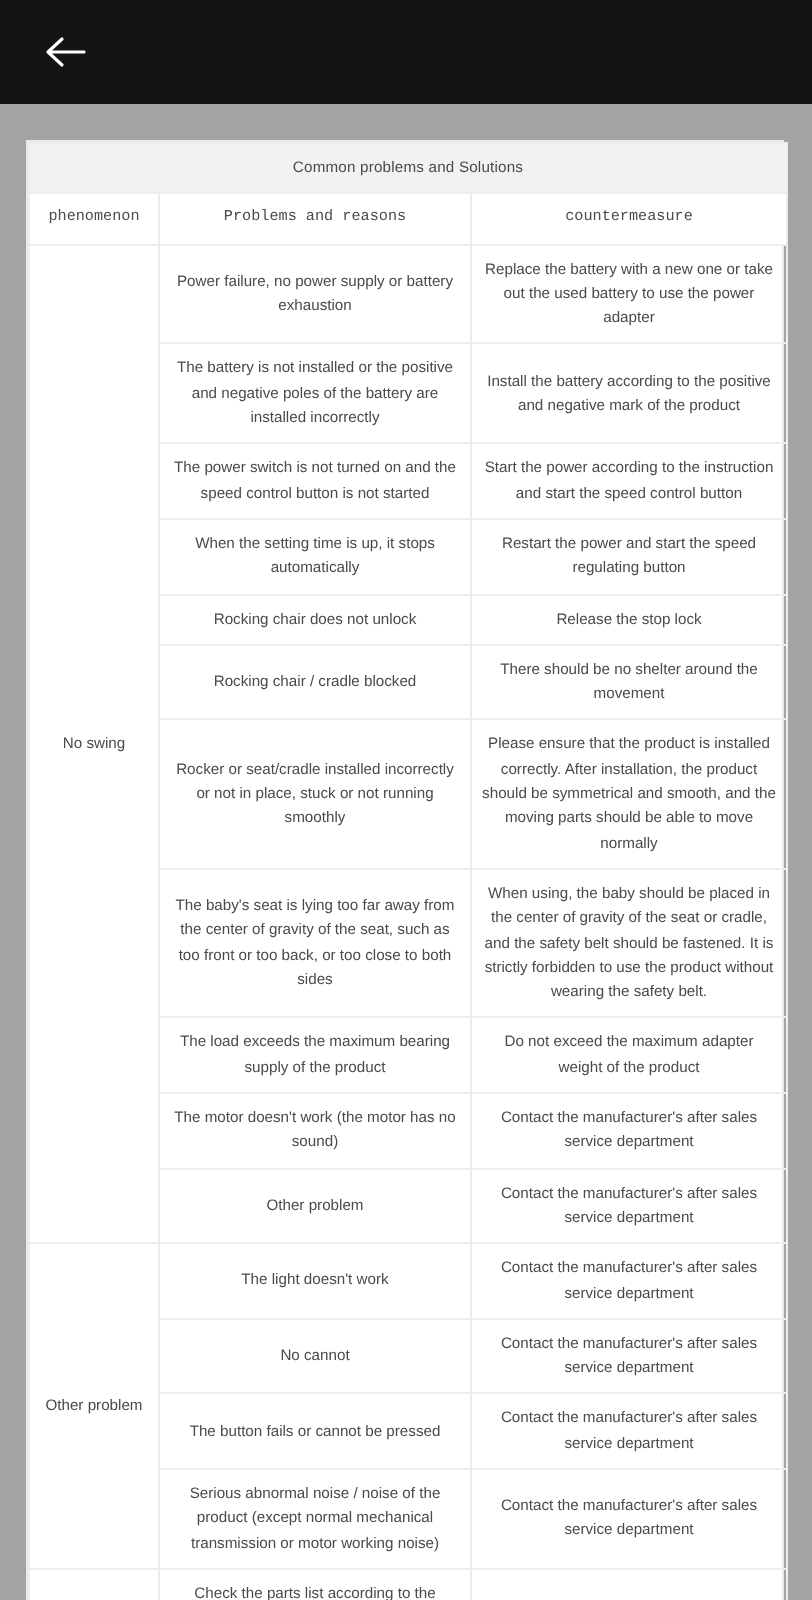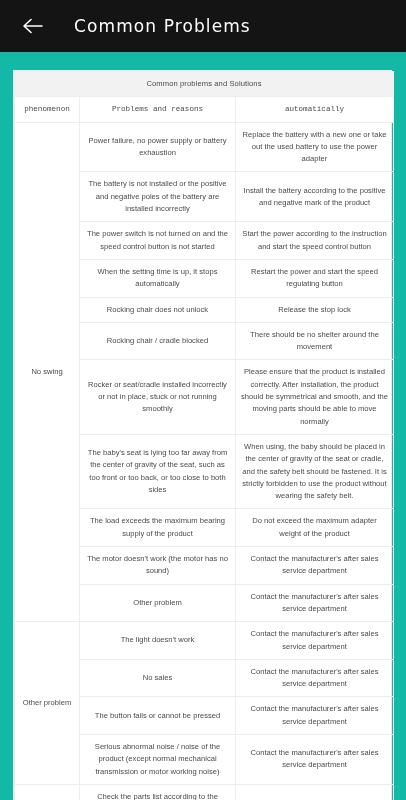--- a/index.html
+++ b/index.html
@@ -38,21 +38,21 @@
     margin-left: 26px;
     font-family: "DejaVu Sans", sans-serif;
     font-weight: 400;
     white-space: nowrap;
   }
 
   
   .page {
     width: 406px;
     height: 748px;
-    background: #14b8a6;
+    background: #a3a3a3;
     overflow: hidden;
     position: relative;
   }
 
   
   .tbl-wrap {
     margin: 18px 14px 0 13px;
     border: 1px solid #e9e9e9;
     border-bottom: none;
     background: #fff;
@@ -99,41 +99,40 @@
 <body>
 
 <div class="appbar">
   <div class="back-btn">
     <span>
       <svg width="22" height="18" viewBox="0 0 22 18" fill="none" xmlns="http://www.w3.org/2000/svg">
         <path d="M20 9H2M2 9L9 2.5M2 9L9 15.5" stroke="#ffffff" stroke-width="1.6" stroke-linecap="round" stroke-linejoin="round"></path>
       </svg>
     </span>
   </div>
-  <div class="appbar-title">Common Problems</div>
 </div>
 
 <div class="page">
   <div class="tbl-wrap">
     <table class="tbl">
       <colgroup>
         <col class="col-a">
           <col class="col-b">
           <col class="col-c">
       </colgroup>
       <tbody>
 
         <tr>
           <td class="caption-cell" colspan="3">Common problems and Solutions</td>
         </tr>
 
         <tr>
           <td class="hdr-cell">phenomenon</td>
           <td class="hdr-cell">Problems and reasons</td>
-          <td class="hdr-cell">automatically</td>
+          <td class="hdr-cell">countermeasure</td>
         </tr>
 
         <tr>
           <td class="phen-cell" rowspan="11">No swing</td>
           <td>Power failure, no power supply or battery exhaustion</td>
           <td>Replace the battery with a new one or take out the used battery to use the power adapter</td>
         </tr>
         <tr>
           <td>The battery is not installed or the positive and negative poles of the battery are installed incorrectly</td>
           <td>Install the battery according to the positive and negative mark of the product</td>
@@ -174,21 +173,21 @@
           <td>Other problem</td>
           <td>Contact the manufacturer's after sales service department</td>
         </tr>
 
         <tr>
           <td class="phen-cell" rowspan="4">Other problem</td>
           <td>The light doesn't work</td>
           <td>Contact the manufacturer's after sales service department</td>
         </tr>
         <tr>
-          <td>No sales</td>
+          <td>No cannot</td>
           <td>Contact the manufacturer's after sales service department</td>
         </tr>
         <tr>
           <td>The button fails or cannot be pressed</td>
           <td>Contact the manufacturer's after sales service department</td>
         </tr>
         <tr>
           <td>Serious abnormal noise / noise of the product (except normal mechanical transmission or motor working noise)</td>
           <td>Contact the manufacturer's after sales service department</td>
         </tr>

